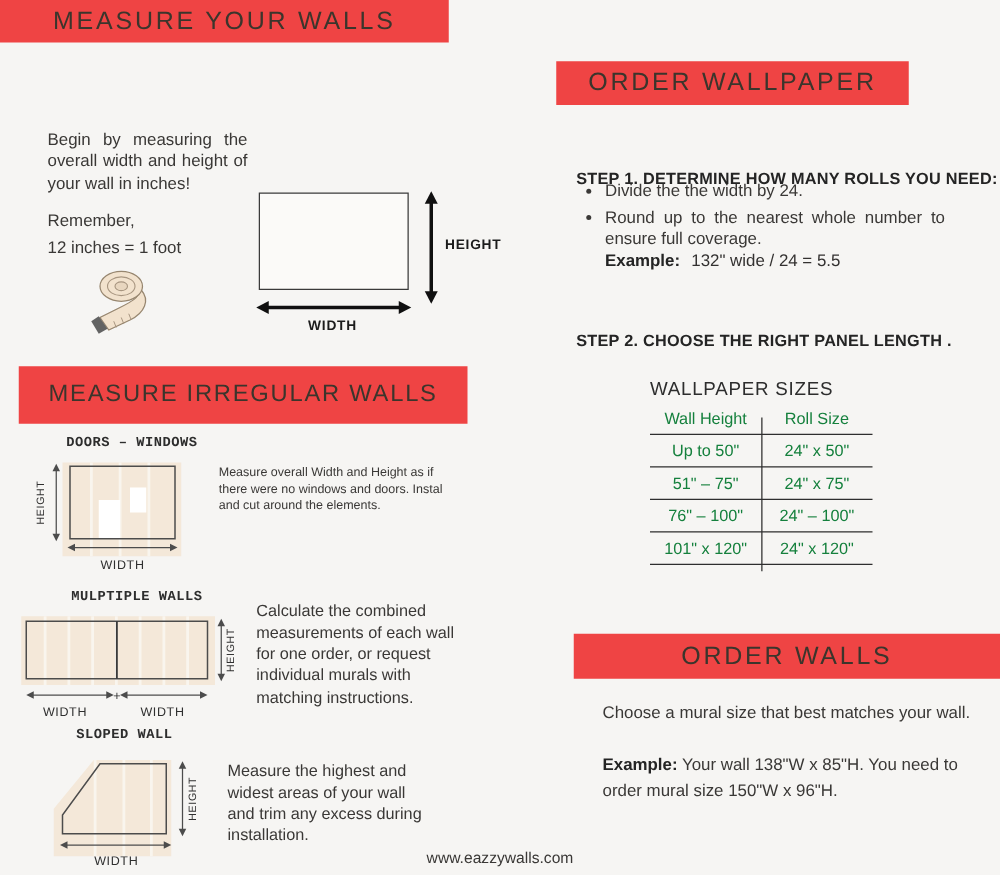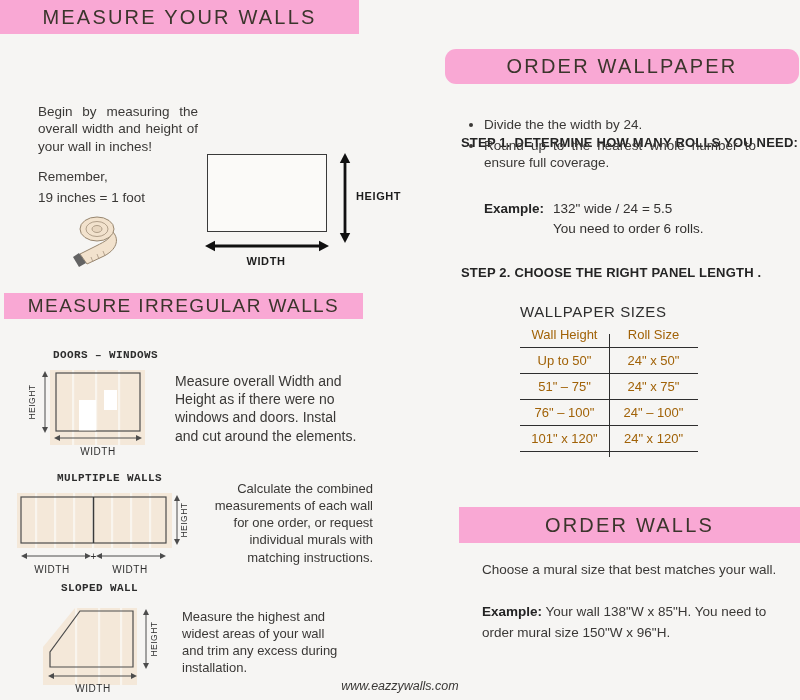--- a/index.html
+++ b/index.html
@@ -1,50 +1,50 @@
 <!DOCTYPE html>
 <html><head>
 <meta charset="utf-8">
 <style>
   html,body{margin:0;padding:0;}
   body{width:800px;height:700px;background:#f6f5f3;font-family:"Liberation Sans",sans-serif;color:#333130;position:relative;overflow:hidden;}
   .abs{position:absolute;}
-  .banner{background:#f9a8d4;display:flex;align-items:center;justify-content:center;}
+  .banner{background:#ef4444;display:flex;align-items:center;justify-content:center;}
   .banner-title{font-family:"Liberation Sans",sans-serif;font-weight:400;letter-spacing:2.2px;color:#3b352c;font-size:20px;white-space:nowrap;}
   .body-text{font-size:13.5px;line-height:1.28;color:#3a3836;}
   .justify{text-align:justify;}
   .step-head{font-weight:700;font-size:13px;letter-spacing:.2px;color:#242424;white-space:nowrap;}
   .sub-head{font-weight:700;font-size:11px;letter-spacing:.4px;color:#2d2d2d;white-space:nowrap;font-family:Liberation Mono, monospace;}
   .dim-label{font-weight:600;font-size:11px;letter-spacing:.6px;color:#1c1c1c;}
   ul.bullets{margin:0;padding:0 0 0 18px;width:272px;}
   ul.bullets li{margin:0 0 3px 0;font-size:13.5px;line-height:1.3;color:#3a3836;}
   .example-row{display:flex;gap:9px;font-size:13.5px;line-height:1.5;}
   .example-label{font-weight:700;color:#242424;}
-  .wp-table{width:178px;position:relative;font-size:13px;color:#a16207;}
+  .wp-table{width:178px;position:relative;font-size:13px;color:#15803d;}
   .wp-table .thead{display:flex;padding-bottom:5px;border-bottom:1.6px solid #2e2e2e;}
   .wp-table .row{display:flex;height:25px;align-items:center;border-bottom:1.4px solid #2e2e2e;}
   .wp-table .cell{width:50%;text-align:center;}
   .vline{position:absolute;left:50%;top:7px;bottom:-5px;width:1.4px;background:#2e2e2e;}
   .table-title{font-size:15px;letter-spacing:.6px;color:#2d2d2d;text-align:left;}
   .mural-text p{margin:0 0 21px 0;font-size:13.5px;line-height:1.55;color:#3a3836;}
   .footer{font-size:12.5px;color:#3a3836;text-align:center;}
   svg text{font-family:"Liberation Sans",sans-serif;fill:#2f2f2f;}
 </style>
 </head>
 <body>
 
 <div class="abs banner" style="left:0;top:49;width:359px;height:34px;">
   <span class="banner-title">MEASURE YOUR WALLS</span>
 </div>
 
 <div class="abs body-text justify" style="left:38px;top:103px;width:160px;">Begin by measuring the overall width and height of your wall in inches!</div>
 
 <div class="abs body-text" style="left:38px;top:168px;">
   <div>Remember,</div>
-  <div style="margin-top:4px;">19 inches = 1 foot</div>
+  <div style="margin-top:4px;">12 inches = 1 foot</div>
 </div>
 
 <svg class="abs" style="left:66px;top:212px;" width="64" height="58" viewBox="0 0 64 58">
   <path d="M47,20 C54,28 50,38 38,44 L21,52 L14,42 L30,34 C40,29 45,26 45,21 Z" fill="#f2e2cd" stroke="#97866f" stroke-width="1"></path>
   <ellipse cx="31" cy="17" rx="17" ry="12" fill="#f2e2cd" stroke="#97866f" stroke-width="1"></ellipse>
   <ellipse cx="31" cy="17" rx="11" ry="7.5" fill="none" stroke="#a89681" stroke-width="0.9"></ellipse>
   <ellipse cx="31" cy="17" rx="5" ry="3.5" fill="#e8d6bf" stroke="#a89681" stroke-width="0.9"></ellipse>
   <line x1="25" y1="45" x2="27" y2="50" stroke="#a89681" stroke-width="0.8"></line>
   <line x1="31" y1="42" x2="33" y2="47" stroke="#a89681" stroke-width="0.8"></line>
   <line x1="37" y1="39" x2="39" y2="44" stroke="#a89681" stroke-width="0.8"></line>
@@ -58,21 +58,21 @@
   <polygon points="8,91 2.8,81 13.2,81" fill="#101010"></polygon>
 </svg>
 <div class="abs dim-label" style="left:356px;top:190px;">HEIGHT</div>
 <svg class="abs" style="left:204px;top:238px;" width="126" height="16" viewBox="0 0 126 16">
   <line x1="9" y1="8" x2="117" y2="8" stroke="#101010" stroke-width="2.8"></line>
   <polygon points="1,8 11,2.8 11,13.2" fill="#101010"></polygon>
   <polygon points="125,8 115,2.8 115,13.2" fill="#101010"></polygon>
 </svg>
 <div class="abs dim-label" style="left:226px;top:255px;width:80px;text-align:center;">WIDTH</div>
 
-<div class="abs banner" style="left:4px;top:293px;width:359px;height:26px;">
+<div class="abs banner" style="left:15px;top:293px;width:359px;height:46px;">
   <span class="banner-title" style="font-size:19px;letter-spacing:1.4px;">MEASURE IRREGULAR WALLS</span>
 </div>
 
 <div class="abs sub-head" style="left:53px;top:349px;">DOORS – WINDOWS</div>
 <svg class="abs" style="left:28px;top:362px;" width="155" height="102" viewBox="0 0 155 102">
   <rect x="22" y="8" width="95" height="75" fill="#f4e8d9"></rect>
   <rect x="44" y="8" width="2.2" height="75" fill="#f9f5ee"></rect>
   <rect x="67" y="8" width="2.2" height="75" fill="#f9f5ee"></rect>
   <rect x="90" y="8" width="2.2" height="75" fill="#f9f5ee"></rect>
   <rect x="28" y="11" width="84" height="58" fill="none" stroke="#4c4c4c" stroke-width="1.2"></rect>
@@ -80,21 +80,21 @@
   <rect x="76" y="28" width="13" height="20" fill="#ffffff"></rect>
   <line x1="17" y1="12" x2="17" y2="68" stroke="#4c4c4c" stroke-width="1"></line>
   <polygon points="17,9 14,15 20,15" fill="#4c4c4c"></polygon>
   <polygon points="17,71 14,65 20,65" fill="#4c4c4c"></polygon>
   <text x="7" y="40" transform="rotate(-90 7 40)" text-anchor="middle" font-size="8.5" letter-spacing="0.5">HEIGHT</text>
   <line x1="29" y1="76" x2="111" y2="76" stroke="#4c4c4c" stroke-width="1"></line>
   <polygon points="26,76 32,73 32,79" fill="#4c4c4c"></polygon>
   <polygon points="114,76 108,73 108,79" fill="#4c4c4c"></polygon>
   <text x="70" y="93" text-anchor="middle" font-size="10" letter-spacing="0.5">WIDTH</text>
 </svg>
-<div class="abs body-text" style="left:175px;top:372px;width:185px;font-size:14px;line-height:1.3;">Measure overall Width and Height as if there were no windows and doors. Instal and cut around the elements.</div>
+<div class="abs body-text" style="left:175px;top:372px;width:185px;font-size:10px;line-height:1.3;">Measure overall Width and Height as if there were no windows and doors. Instal and cut around the elements.</div>
 
 <div class="abs sub-head" style="left:57px;top:472px;">MULPTIPLE WALLS</div>
 <svg class="abs" style="left:12px;top:488px;" width="195" height="92" viewBox="0 0 195 92">
   <rect x="5" y="5" width="155" height="55" fill="#f4e8d9"></rect>
   <rect x="23" y="5" width="2.2" height="55" fill="#f9f5ee"></rect>
   <rect x="42" y="5" width="2.2" height="55" fill="#f9f5ee"></rect>
   <rect x="61" y="5" width="2.2" height="55" fill="#f9f5ee"></rect>
   <rect x="80" y="5" width="2.2" height="55" fill="#f9f5ee"></rect>
   <rect x="99" y="5" width="2.2" height="55" fill="#f9f5ee"></rect>
   <rect x="118" y="5" width="2.2" height="55" fill="#f9f5ee"></rect>
@@ -108,56 +108,55 @@
   <line x1="12" y1="68" x2="76" y2="68" stroke="#4c4c4c" stroke-width="1"></line>
   <polygon points="9,68 15,65 15,71" fill="#4c4c4c"></polygon>
   <polygon points="79,68 73,65 73,71" fill="#4c4c4c"></polygon>
   <line x1="87" y1="68" x2="151" y2="68" stroke="#4c4c4c" stroke-width="1"></line>
   <polygon points="84,68 90,65 90,71" fill="#4c4c4c"></polygon>
   <polygon points="154,68 148,65 148,71" fill="#4c4c4c"></polygon>
   <text x="81.5" y="72" text-anchor="middle" font-size="10">+</text>
   <text x="40" y="85" text-anchor="middle" font-size="10" letter-spacing="0.5">WIDTH</text>
   <text x="118" y="85" text-anchor="middle" font-size="10" letter-spacing="0.5">WIDTH</text>
 </svg>
-<div class="abs body-text" style="left:205px;top:480px;width:168px;font-size:13px;line-height:1.32;text-align:right;">Calculate the combined measurements of each wall for one order, or request individual murals with matching instructions.</div>
+<div class="abs body-text" style="left:205px;top:480px;width:168px;font-size:13px;line-height:1.32;">Calculate the combined measurements of each wall for one order, or request individual murals with matching instructions.</div>
 
 <div class="abs sub-head" style="left:61px;top:582px;">SLOPED WALL</div>
 <svg class="abs" style="left:30px;top:598px;" width="140" height="100" viewBox="0 0 140 100">
   <polygon points="45,10 107,10 107,87 13,87 13,49" fill="#f4e8d9"></polygon>
   <rect x="45" y="10" width="2.2" height="77" fill="#f9f5ee"></rect>
   <rect x="68" y="10" width="2.2" height="77" fill="#f9f5ee"></rect>
   <rect x="90" y="10" width="2.2" height="77" fill="#f9f5ee"></rect>
   <polygon points="50,13 103,13 103,69 20,69 20,54" fill="none" stroke="#4c4c4c" stroke-width="1.2"></polygon>
   <line x1="116" y1="14" x2="116" y2="68" stroke="#4c4c4c" stroke-width="1"></line>
   <polygon points="116,11 113,17 119,17" fill="#4c4c4c"></polygon>
   <polygon points="116,71 113,65 119,65" fill="#4c4c4c"></polygon>
   <text x="127" y="41" transform="rotate(-90 127 41)" text-anchor="middle" font-size="8.5" letter-spacing="0.5">HEIGHT</text>
   <line x1="21" y1="78" x2="104" y2="78" stroke="#4c4c4c" stroke-width="1"></line>
   <polygon points="18,78 24,75 24,81" fill="#4c4c4c"></polygon>
   <polygon points="107,78 101,75 101,81" fill="#4c4c4c"></polygon>
   <text x="63" y="94" text-anchor="middle" font-size="10" letter-spacing="0.5">WIDTH</text>
 </svg>
 <div class="abs body-text" style="left:182px;top:608px;width:158px;font-size:13px;line-height:1.32;">Measure the highest and widest areas of your wall and trim any excess during installation.</div>
 
-<div class="abs banner" style="left:445px;top:49px;width:354px;height:35px;border-radius:11px;">
+<div class="abs banner" style="left:445px;top:49px;width:282px;height:35px;">
   <span class="banner-title">ORDER WALLPAPER</span>
 </div>
 
 <div class="abs step-head" style="left:461px;top:107px;margin-top:28px;">STEP 1. DETERMINE HOW MANY ROLLS YOU NEED:</div>
 
-<ul class="abs bullets" style="left:466px;top:116px;">
+<ul class="abs bullets" style="left:466px;top:144px;">
   <li>Divide the the width by 24.</li>
   <li class="justify">Round up to the nearest whole number to ensure full coverage.</li>
 </ul>
 
 <div class="abs example-row" style="left:484px;top:199px;">
   <span class="example-label">Example:</span>
   <span>
     <span style="display:block;">132" wide / 24 = 5.5</span>
-    <span style="display:block;">You need to order 6 rolls.</span>
   </span>
 </div>
 
 <div class="abs step-head" style="left:461px;top:265px;">STEP 2. CHOOSE THE RIGHT PANEL LENGTH .</div>
 
 <div class="abs table-title" style="left:520px;top:303px;width:178px;">WALLPAPER SIZES</div>
 
 <div class="abs wp-table" style="left:520px;top:327px;">
   <div class="thead">
     <div class="cell">Wall Height</div>
@@ -184,13 +183,13 @@
 
 <div class="abs banner" style="left:459px;top:507px;width:341px;height:36px;">
   <span class="banner-title">ORDER WALLS</span>
 </div>
 
 <div class="abs mural-text" style="left:482px;top:560px;width:298px;">
   <p>Choose a mural size that best matches your wall.</p>
   <p><span class="example-label">Example:</span><span> Your wall 138"W x 85"H. You need to order mural size 150"W x 96"H.</span></p>
 </div>
 
-<div class="abs footer" style="left:0;top:679px;width:800px;font-style:italic;">www.eazzywalls.com</div>
+<div class="abs footer" style="left:0;top:679px;width:800px;">www.eazzywalls.com</div>
 
 </body></html>

